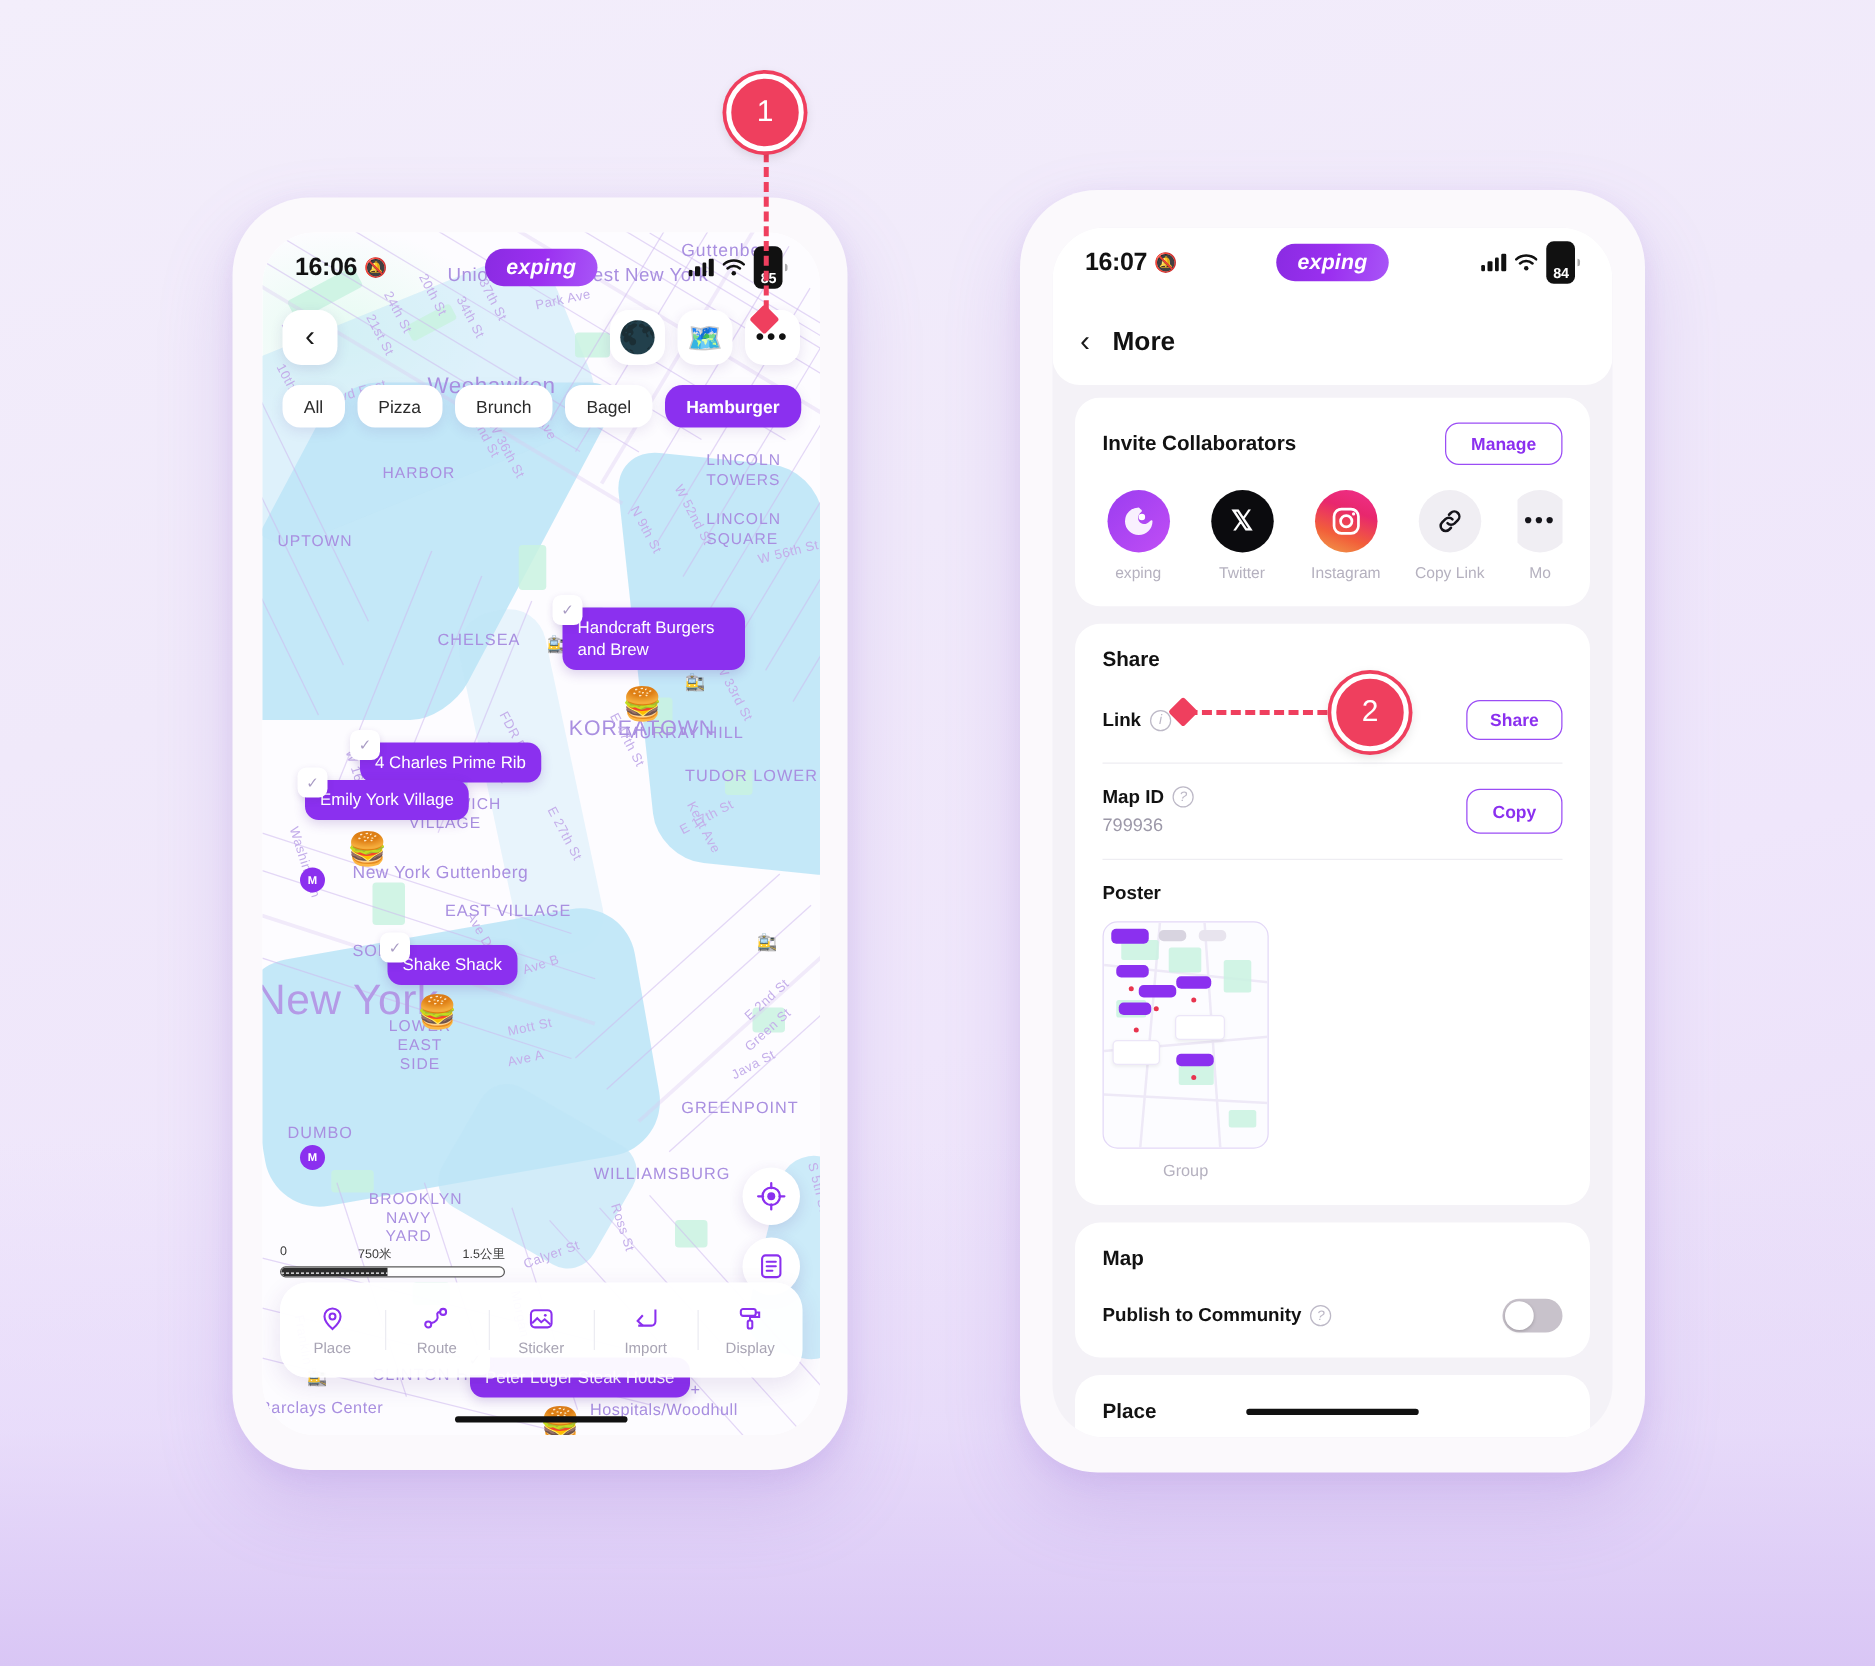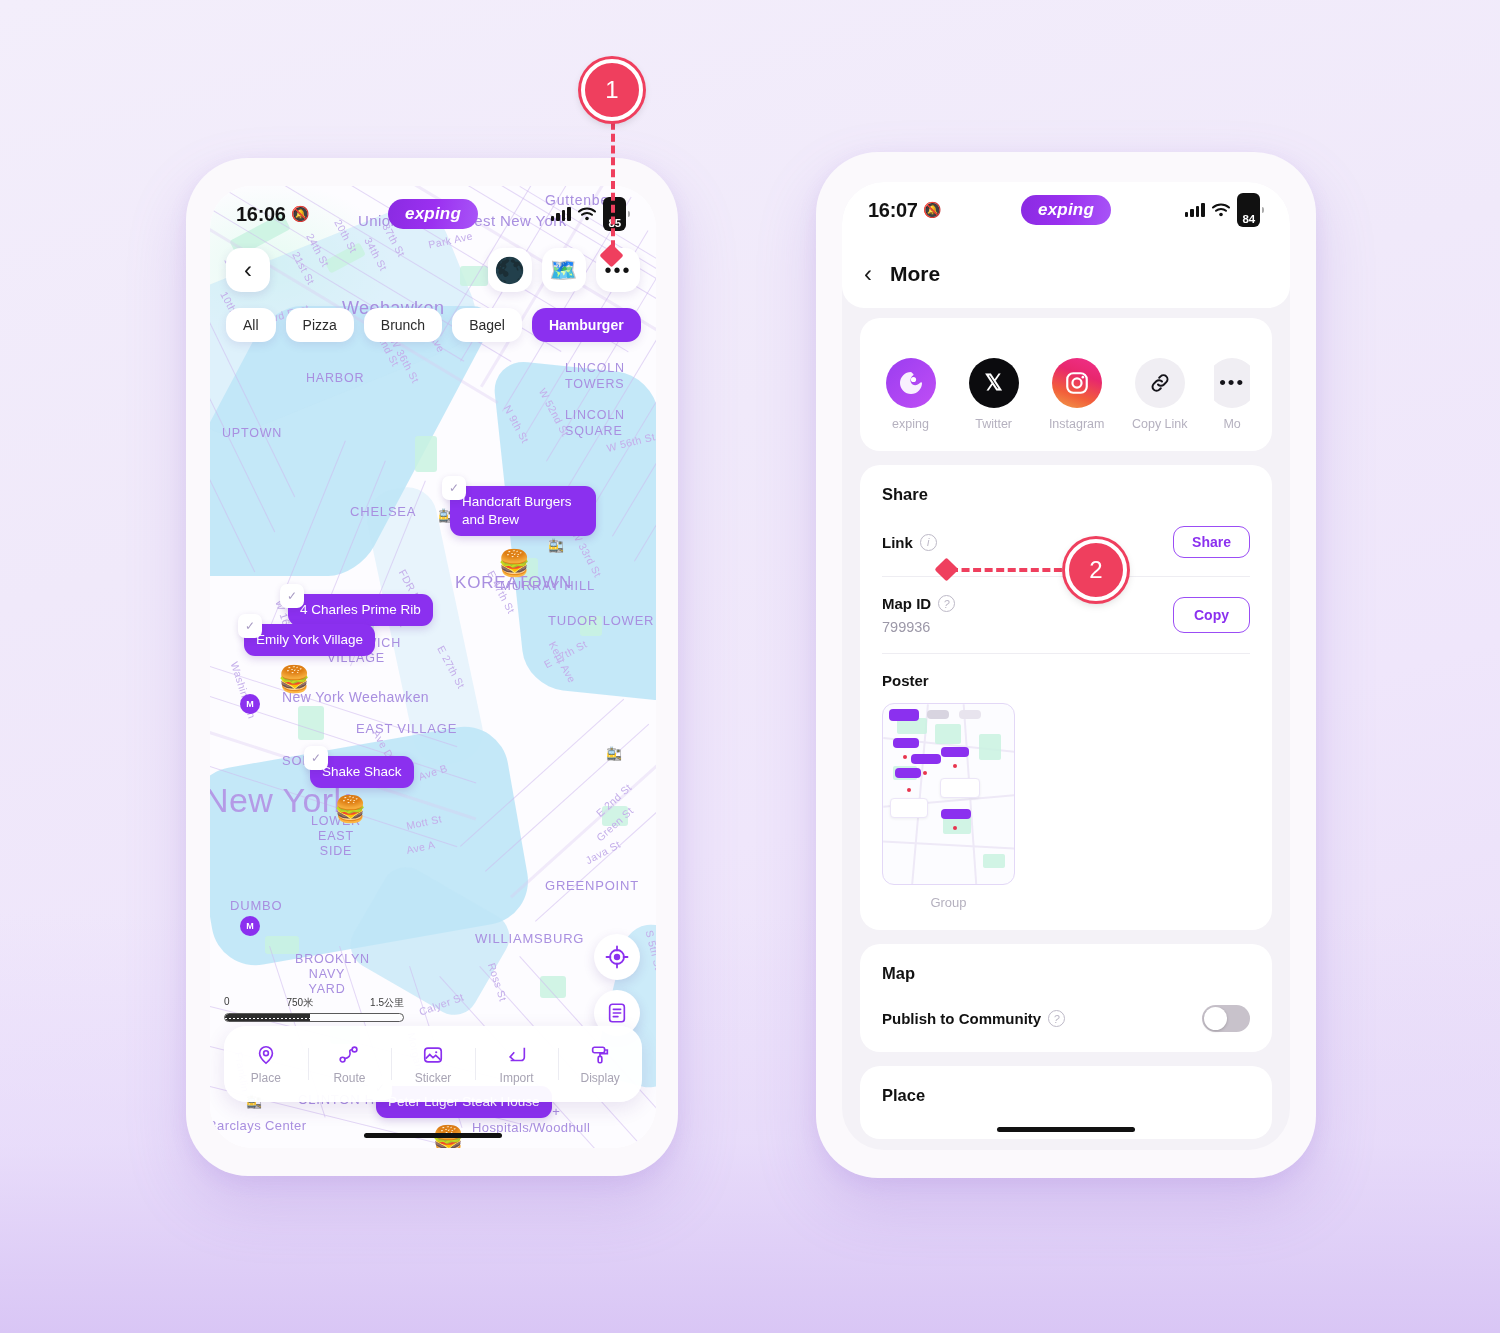--- a/index.html
+++ b/index.html
@@ -297,21 +297,21 @@
       <div class="map-label caps" style="left:96px;top:185px;">HARBOR</div>
       <div class="map-label caps" style="left:12px;top:240px;">UPTOWN</div>
       <div class="map-label caps" style="left:355px;top:175px;width:62px;white-space:normal;line-height:1.25;">LINCOLN TOWERS</div>
       <div class="map-label caps" style="left:355px;top:222px;width:60px;white-space:normal;line-height:1.25;">LINCOLN SQUARE</div>
       <div class="map-label caps" style="left:140px;top:318px;font-size:13px;">CHELSEA</div>
       <div class="map-label caps" style="left:272px;top:300px;width:72px;white-space:normal;line-height:1.2;text-align:center;">MIDTOWN MANHATTAN</div>
       <div class="map-label caps" style="left:245px;top:358px;font-size:17px;margin-top:29px;">KOREATOWN</div>
       <div class="map-label caps" style="left:290px;top:392px;font-size:13px;">MURRAY HILL</div>
       <div class="map-label caps" style="left:338px;top:427px;font-size:13px;">TUDOR LOWER</div>
       <div class="map-label caps" style="left:106px;top:450px;width:80px;white-space:normal;line-height:1.2;text-align:center;">GREENWICH VILLAGE</div>
-      <div class="map-label" style="left:72px;top:503px;font-size:14px;">New York Weehawken</div>
+      <div class="map-label" style="left:72px;top:503px;font-size:14px;">New York Guttenberg</div>
       <div class="map-label caps" style="left:146px;top:535px;font-size:13px;">EAST VILLAGE</div>
       <div class="map-label caps" style="left:72px;top:567px;font-size:13px;">SOHO</div>
       <div class="map-label big" style="left:-6px;top:595px;">New York</div>
       <div class="map-label caps" style="left:95px;top:628px;width:62px;white-space:normal;line-height:1.2;text-align:center;">LOWER EAST SIDE</div>
       <div class="map-label caps" style="left:335px;top:692px;font-size:13px;">GREENPOINT</div>
       <div class="map-label caps" style="left:20px;top:712px;font-size:13px;">DUMBO</div>
       <div class="map-label caps" style="left:265px;top:745px;font-size:13px;">WILLIAMSBURG</div>
       <div class="map-label caps" style="left:85px;top:766px;width:64px;white-space:normal;line-height:1.2;text-align:center;">BROOKLYN NAVY YARD</div>
       <div class="map-label caps" style="left:88px;top:906px;font-size:13px;">CLINTON HILL</div>
       <div class="map-label" style="left:-2px;top:932px;font-size:13px;">Barclays Center</div>
@@ -533,20 +533,24 @@
       </div>
       <div class="r-title-row">
         <span class="chev">‹</span>
         <span class="r-title">More</span>
       </div>
     </div>
 
     <div class="card-wrap">
 
       <div class="card">
+        <div class="row-between">
+          <span class="sec-title">Invite Collaborators</span>
+          <button class="btn-outline">Manage</button>
+        </div>
         <div class="share-row">
           <div class="share-item">
             <div class="share-ico" style="background:linear-gradient(135deg,#9b3df0,#c04ef5);">
               <svg width="30" height="30" viewBox="0 0 30 30">
                 <path d="M15 4a11 11 0 1 0 11 11c0-1-1.3-1-1.9-.3C22 17 19 18 16.6 16.4 13.5 14.4 14 9.6 17 7.6c.9-.6.6-2-.6-2.3A11 11 0 0 0 15 4z" fill="#fff" opacity=".92"></path>
                 <circle cx="17.5" cy="11.5" r="2.6" fill="#fff"></circle>
               </svg>
             </div>
             <span class="share-lab">exping</span>
           </div>

